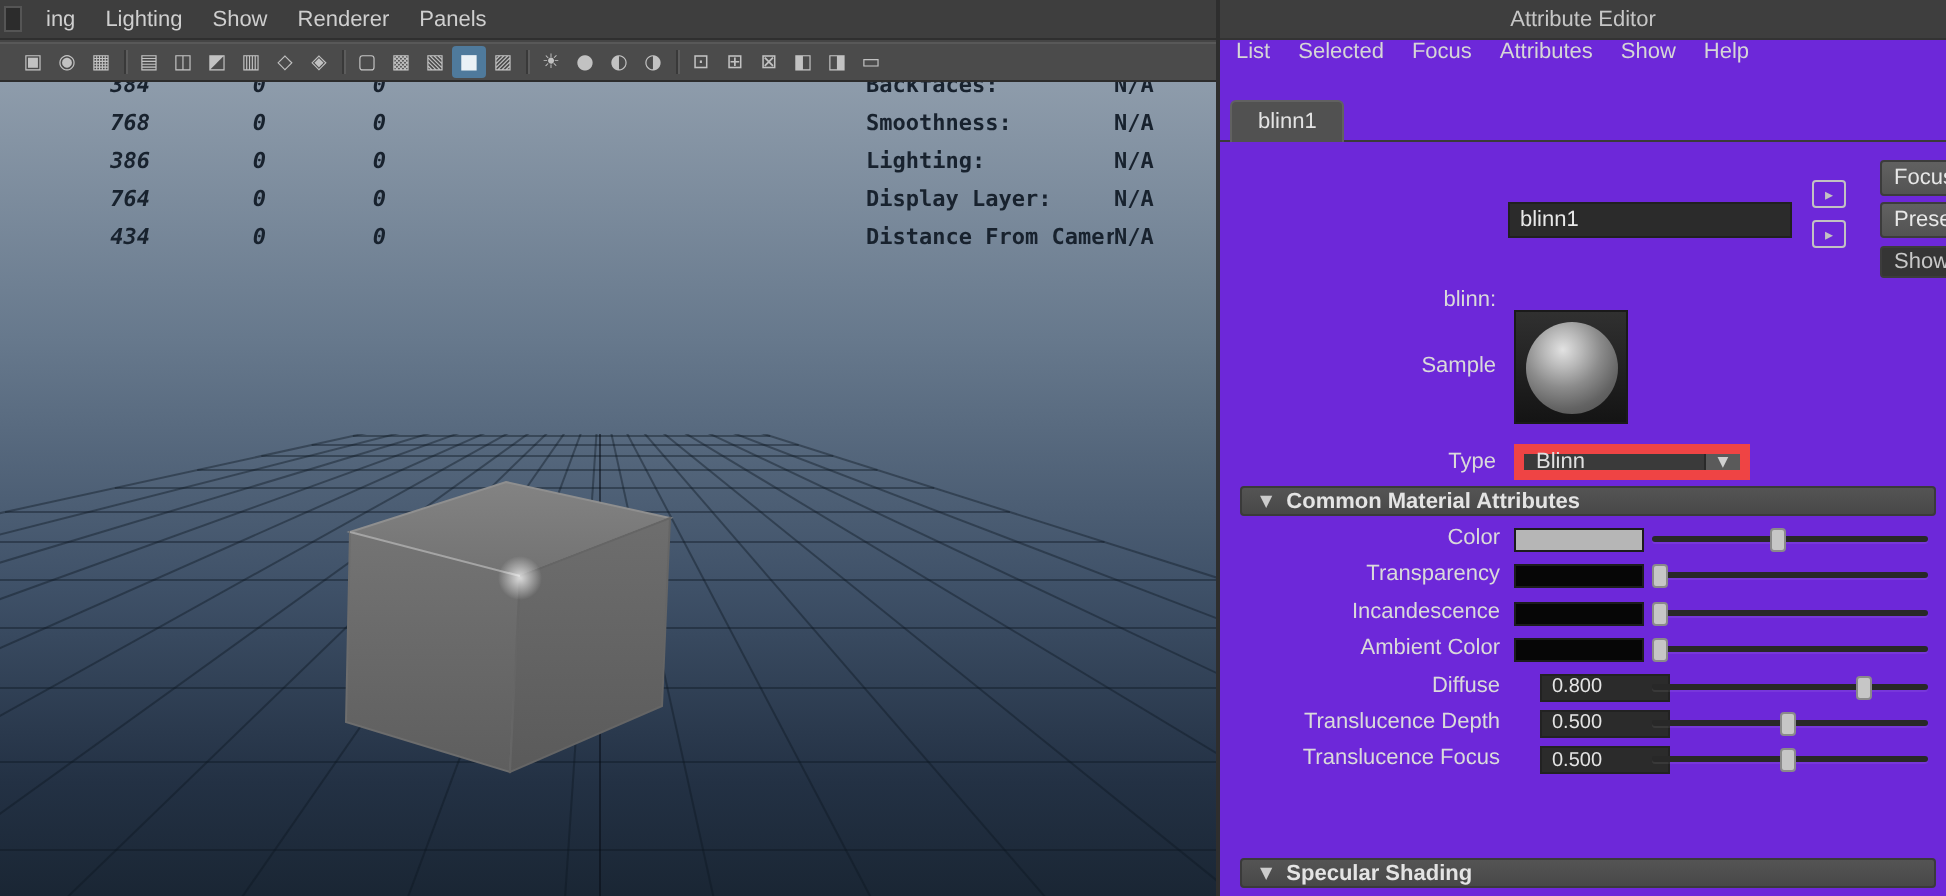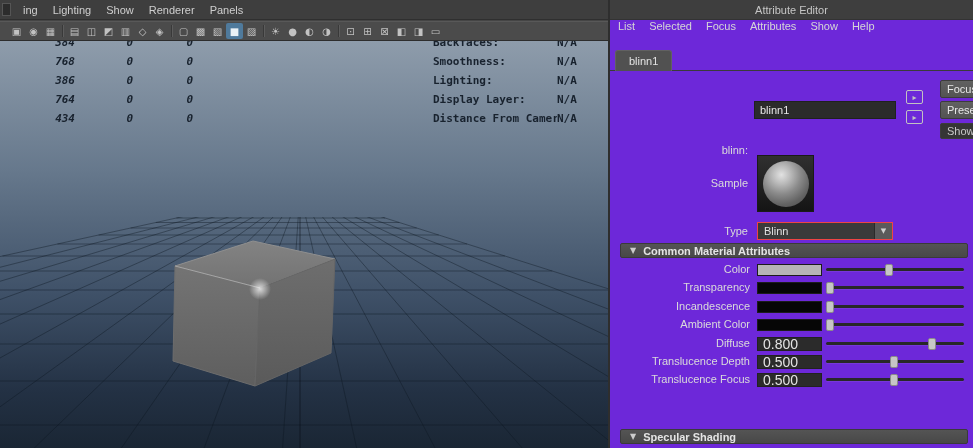--- a/index.html
+++ b/index.html
@@ -63,40 +63,40 @@
   .side-btn { position:absolute; left:330px; width:58px; height:18px;
               background:linear-gradient(#616161,#535353); border:1px solid #3c3c3c; border-radius:2px;
               color:#e8e8e8; font-size:11px; line-height:16px; padding-left:6px; white-space:nowrap; overflow:hidden; }
   .side-btn.dark { background:#353535; color:#c8c8c8; height:16px; line-height:14px; }
 
   .sample-swatch { position:absolute; left:147px; top:83px; width:57px; height:57px;
                    background:linear-gradient(180deg,#303030,#141414); border:1px solid #1a1a1a; }
   .sample-sphere { position:absolute; left:5px; top:5px; width:46px; height:46px; border-radius:50%;
     background:radial-gradient(circle at 40% 30%, #e2e2e2 0%, #b9b9b9 22%, #8b8b8b 45%, #636363 70%, #474747 100%); }
 
-  .type-select { position:absolute; left:147px; top:150px; width:136px; height:18px; background:#3a3a3a;
-                 border:1px solid #ef4444; display:flex; align-items:center; font-size:11px; color:#e0e0e0; }
+  .type-select { position:absolute; left:147px; top:150px; width:118px; height:18px; background:#3a3a3a;
+                 border:5px solid #ef4444; display:flex; align-items:center; font-size:11px; color:#e0e0e0; }
   .type-value { flex:1; padding-left:6px; }
   .type-arrow-btn { width:18px; height:100%; background:#5a5a5a; border-left:1px solid #2a2a2a;
                     display:flex; align-items:center; justify-content:center; color:#d0d0d0;
                     font-size:7px; font-family:"DejaVu Sans", sans-serif; }
 
   .section-header { position:absolute; left:10px; width:348px; height:15px;
                     background:linear-gradient(#545454,#484848); border:1px solid #3a3a3a; border-radius:2px;
                     display:flex; align-items:center; font-weight:bold; font-size:11px; color:#e4e4e4; }
   .section-header .tri { font-size:8px; color:#cccccc; margin:0 7px 0 9px; font-family:"DejaVu Sans", sans-serif; }
   .section-common { top:171px; }
   .section-specular { top:357px; }
 
   .attr-rows { position:absolute; top:189px; left:0; right:0; }
   .attr-row { position:relative; height:18.4px; }
   .attr-label { position:absolute; left:0; top:2px; width:140px; text-align:right; font-size:11px; color:#dadada; }
   .attr-swatch { position:absolute; left:147px; top:3px; width:65px; height:12px; border:1px solid #1c1c1c; }
-  .attr-field { position:absolute; left:147px; top:2px; width:65px; height:14px; background:#2b2b2b;
-                border:1px solid #222; color:#e4e4e4; font-size:14px; padding-left:5px;
+  .attr-field { position:absolute; left:160px; top:2px; width:65px; height:14px; background:#2b2b2b;
+                border:1px solid #222; color:#e4e4e4; font-size:10px; padding-left:5px;
                 font-family:"Liberation Sans", sans-serif; }
   .map-field { position:absolute; left:147px; top:2px; width:190px; height:14px; background:#2b2b2b; border:1px solid #222; }
   .map-button { position:absolute; left:341px; top:2px; width:13px; height:13px; border:1px solid #222;
                 background-color:#666; background-image:repeating-conic-gradient(#999 0 25%, #3a3a3a 0 50%);
                 background-size:8px 8px; }
   .attr-slider { position:absolute; left:216px; top:3px; width:138px; height:12px; }
   .attr-slider .track { position:absolute; left:0; right:0; top:4px; height:3px; background:#282828;
                         border-radius:2px; box-shadow:0 1px 0 rgba(255,255,255,0.07); }
   .attr-slider .handle { position:absolute; top:0; width:8px; height:12px; background:#c6c6c6;
                          border:1px solid #8a8a8a; border-radius:2px; }

